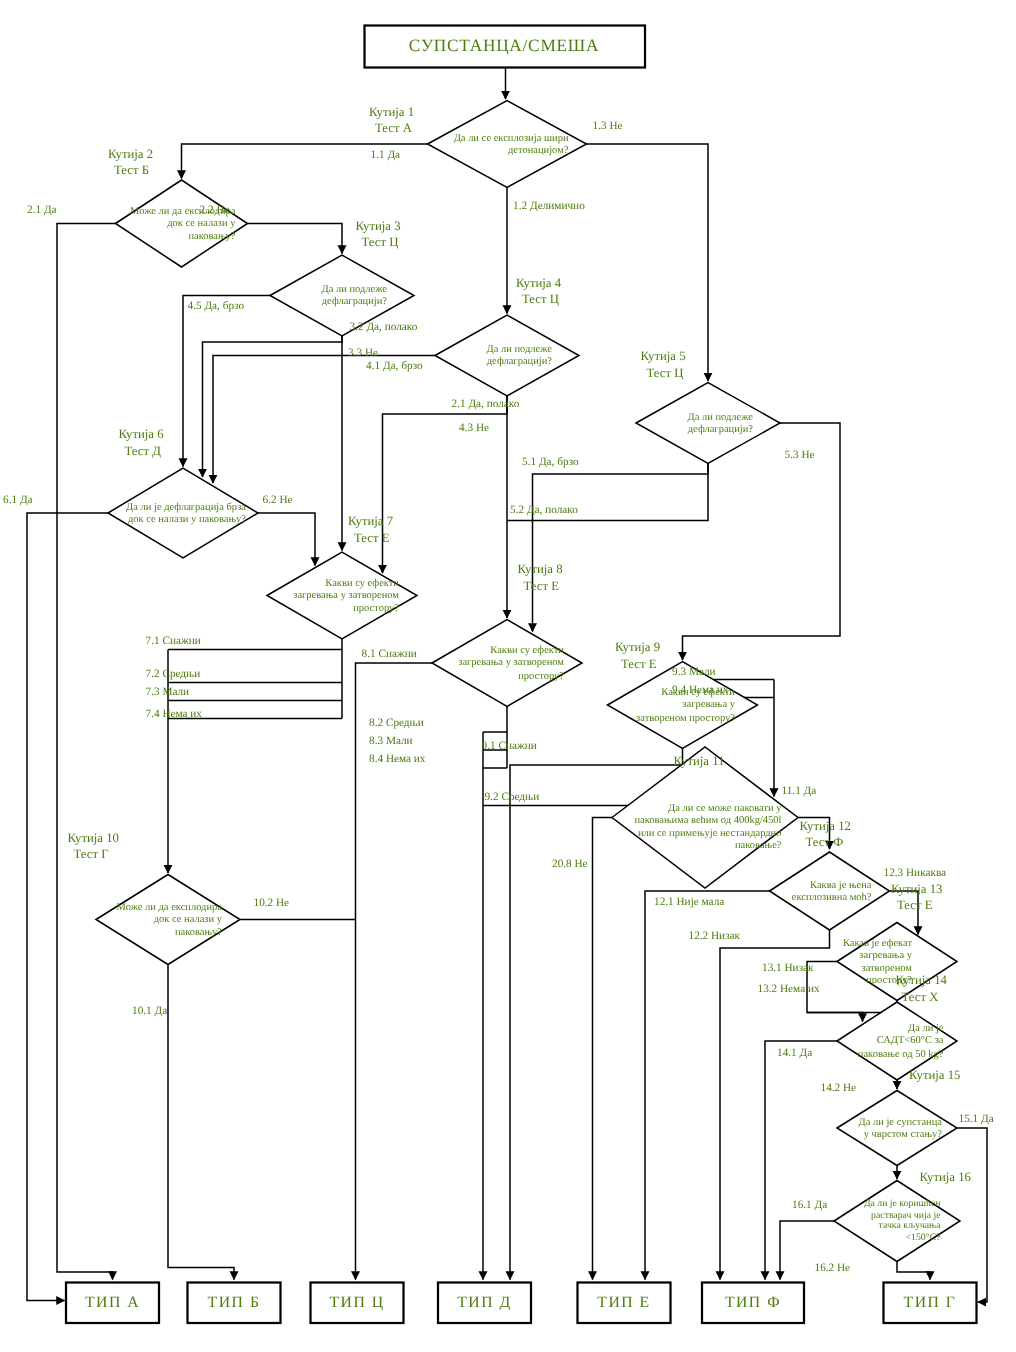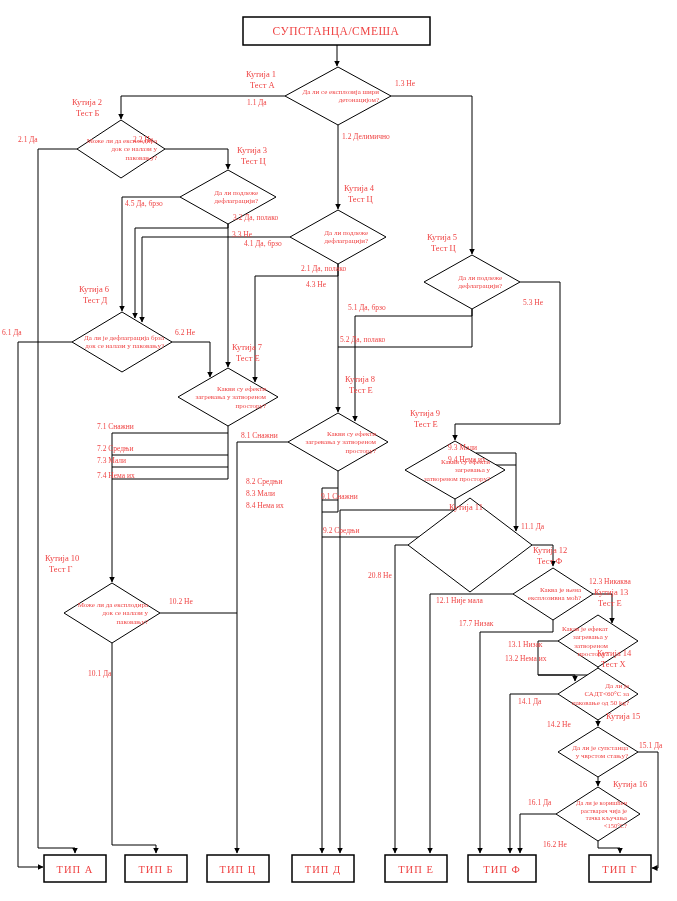--- a/index.html
+++ b/index.html
@@ -1,17 +1,17 @@
 <!DOCTYPE html>
 <html><head>
 <meta charset="utf-8">
 <style>
   html,body{margin:0;padding:0;background:#fff;}
   #diagram{position:relative;width:677px;height:901px;background:#fff;overflow:hidden;
-           font-family:"Liberation Serif",serif;color:#ef4444;}
+           font-family:"Liberation Serif",serif;color:#4d7c0f;}
   #diagram svg{position:absolute;top:0;left:0;}
   .lbl{position:absolute;font-size:7.5px;line-height:1.1;white-space:nowrap;}
   .bl{position:absolute;font-size:8.5px;line-height:1.25;}
   .bl .t2{margin-left:4px;}
   .q{position:absolute;transform:translate(-50%,-50%);text-align:right;
      font-size:7px;line-height:1.18;}
   .q.tiny{font-size:6.5px;}
   .type{position:absolute;transform:translate(-50%,-50%);font-size:10.5px;letter-spacing:1px;white-space:nowrap;}
   .title-text{position:absolute;transform:translate(-50%,-50%);font-size:11.5px;letter-spacing:.5px;white-space:nowrap;}
 </style>
@@ -112,20 +112,21 @@
 <div class="q" style="left:338px;top:96px;width:82px">Да ли се експлозија шири детонацијом?</div>
 <div class="q" style="left:121px;top:149px;width:72px">Може ли да експлодира док се налази у паковању?</div>
 <div class="q" style="left:228px;top:197px;width:60px">Да ли подлеже дефлаграцији?</div>
 <div class="q" style="left:338px;top:237px;width:60px">Да ли подлеже дефлаграцији?</div>
 <div class="q" style="left:472px;top:282px;width:60px">Да ли подлеже дефлаграцији?</div>
 <div class="q" style="left:122px;top:342px;width:84px">Да ли је дефлаграција брза док се налази у паковању?</div>
 <div class="q" style="left:228px;top:397px;width:76px">Какви су ефекти загревања у затвореном простору?</div>
 <div class="q" style="left:338px;top:442px;width:76px">Какви су ефекти загревања у затвореном простору?</div>
 <div class="q" style="left:455px;top:470px;width:70px">Какви су ефекти загревања у затвореном простору?</div>
 <div class="q" style="left:112px;top:613px;width:72px">Може ли да експлодира док се налази у паковању?</div>
+<div class="q" style="left:470px;top:551px;width:102px">Да ли се може паковати у паковањима већим од 400kg/450l или се примењује нестандардно паковање?</div>
 <div class="q" style="left:553px;top:594px;width:56px">Каква је њена експлозивна моћ?</div>
 <div class="q" style="left:576px;top:641px;width:64px">Какав је ефекат загревања у затвореном простору?</div>
 <div class="q" style="left:598px;top:694px;width:62px">Да ли је САДТ&lt;60°С за паковање од 50 kg?</div>
 <div class="q" style="left:598px;top:752px;width:60px">Да ли је супстанца у чврстом стању?</div>
 <div class="q tiny" style="left:598px;top:814px;width:58px">Да ли је коришћен растварач чија је тачка кључања &lt;150°С?</div>
 
 <div class="bl" style="left:246px;top:69px">
       <div>Кутија 1</div>
       <div class="t2">Тест А</div>
     </div>
@@ -150,21 +151,21 @@
       <div class="t2">Тест Д</div>
     </div>
 <div class="bl" style="left:232px;top:342px">
       <div>Кутија 7</div>
       <div class="t2">Тест Е</div>
     </div>
 <div class="bl" style="left:345px;top:374px">
       <div>Кутија 8</div>
       <div class="t2">Тест Е</div>
     </div>
-<div class="bl" style="left:410px;top:408px">
+<div class="bl" style="left:410px;top:426px">
       <div>Кутија 9</div>
       <div class="t2">Тест Е</div>
     </div>
 <div class="bl" style="left:45px;top:553px">
       <div>Кутија 10</div>
       <div class="t2">Тест Г</div>
     </div>
 <div class="bl" style="left:449px;top:502px">
       <div>Кутија 11</div>
     </div>
@@ -213,21 +214,21 @@
 <div class="lbl" style="left:246px;top:502px">8.4 Нема их</div>
 <div class="lbl" style="left:321px;top:493px">9.1 Снажни</div>
 <div class="lbl" style="left:323px;top:527px">9.2 Средњи</div>
 <div class="lbl" style="left:448px;top:444px">9.3 Мали</div>
 <div class="lbl" style="left:448px;top:456px">9.4 Нема их</div>
 <div class="lbl" style="left:88px;top:670px">10.1 Да</div>
 <div class="lbl" style="left:169px;top:598px">10.2 Не</div>
 <div class="lbl" style="left:521px;top:523px">11.1 Да</div>
 <div class="lbl" style="left:368px;top:572px">20.8 Не</div>
 <div class="lbl" style="left:436px;top:597px">12.1 Није мала</div>
-<div class="lbl" style="left:459px;top:620px">17.7 Низак</div>
+<div class="lbl" style="left:459px;top:620px">12.2 Низак</div>
 <div class="lbl" style="left:589px;top:578px">12.3 Никаква</div>
 <div class="lbl" style="left:508px;top:641px">13.1 Низак</div>
 <div class="lbl" style="left:505px;top:655px">13.2 Нема их</div>
 <div class="lbl" style="left:518px;top:698px">14.1 Да</div>
 <div class="lbl" style="left:547px;top:721px">14.2 Не</div>
 <div class="lbl" style="left:639px;top:742px">15.1 Да</div>
 <div class="lbl" style="left:528px;top:799px">16.1 Да</div>
 <div class="lbl" style="left:543px;top:841px">16.2 Не</div>
 
 <div class="type" style="left:75px;top:869px">ТИП А</div>

